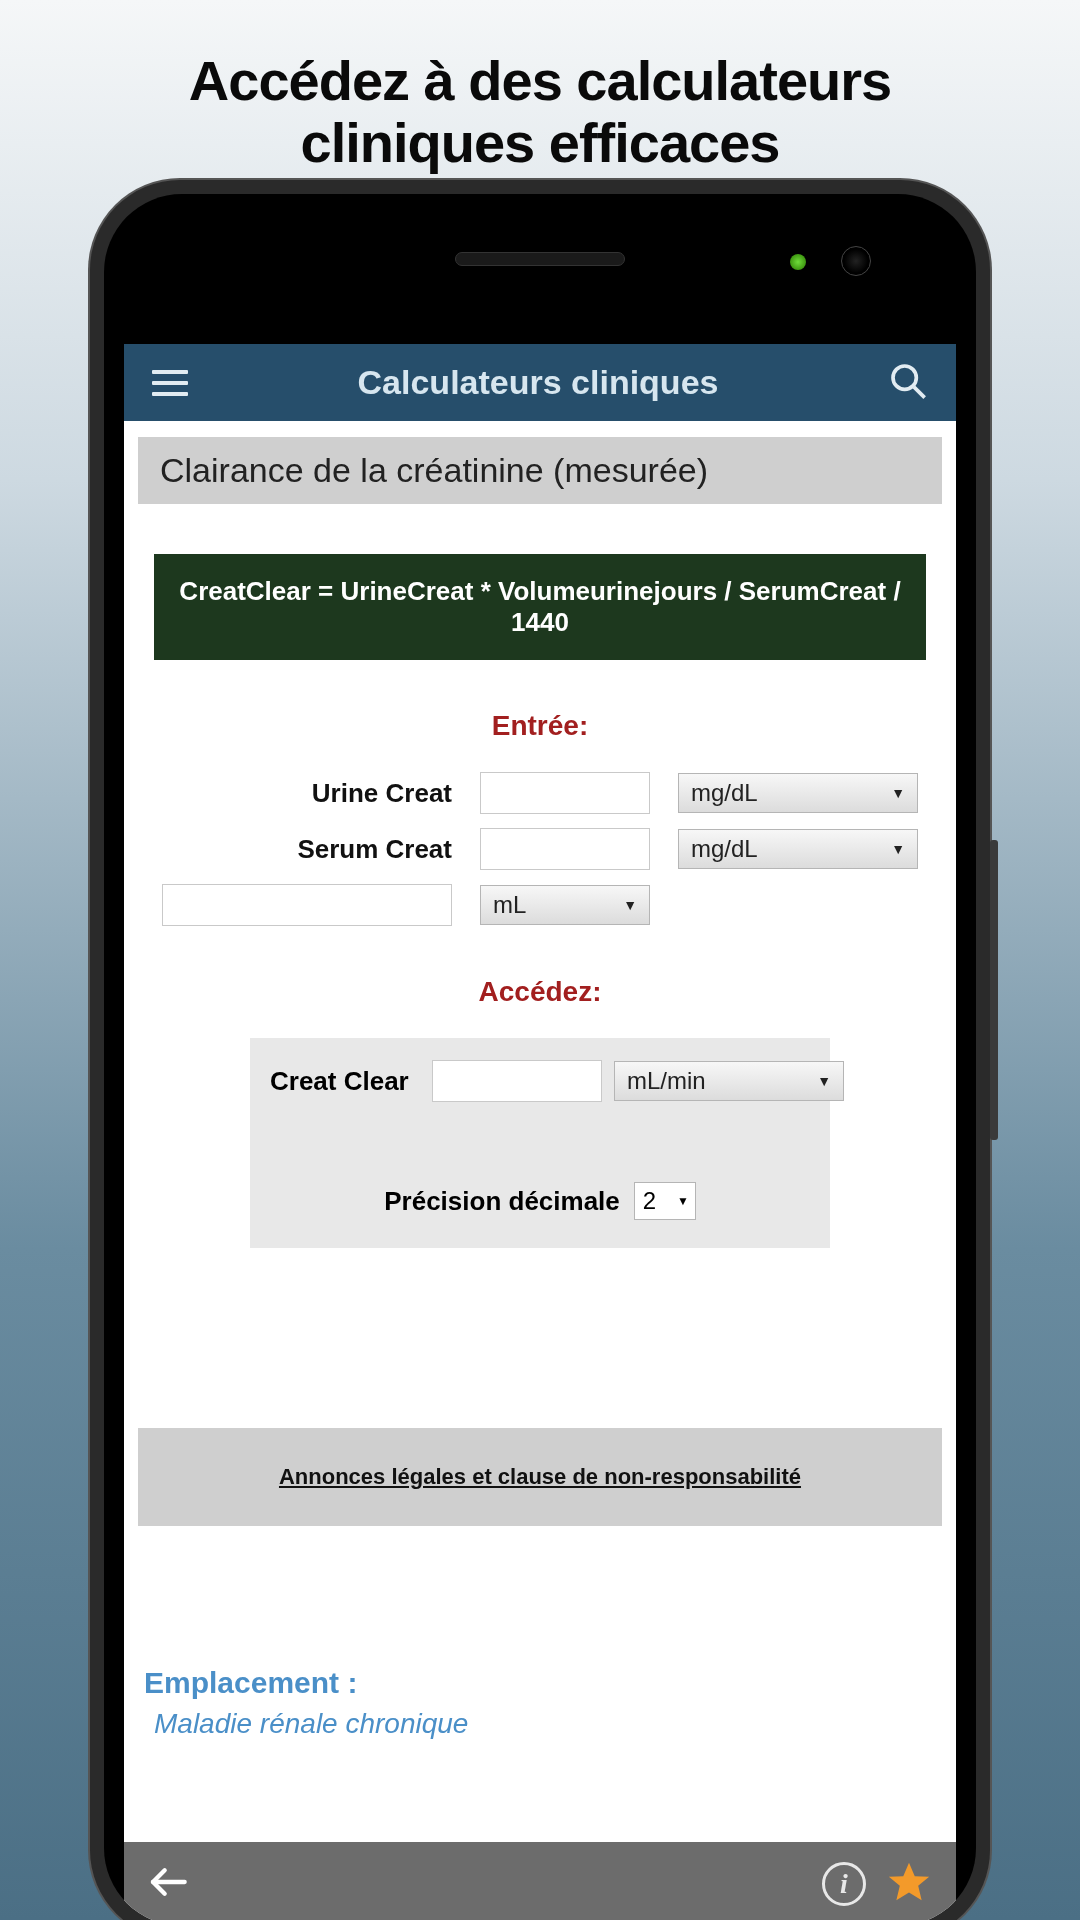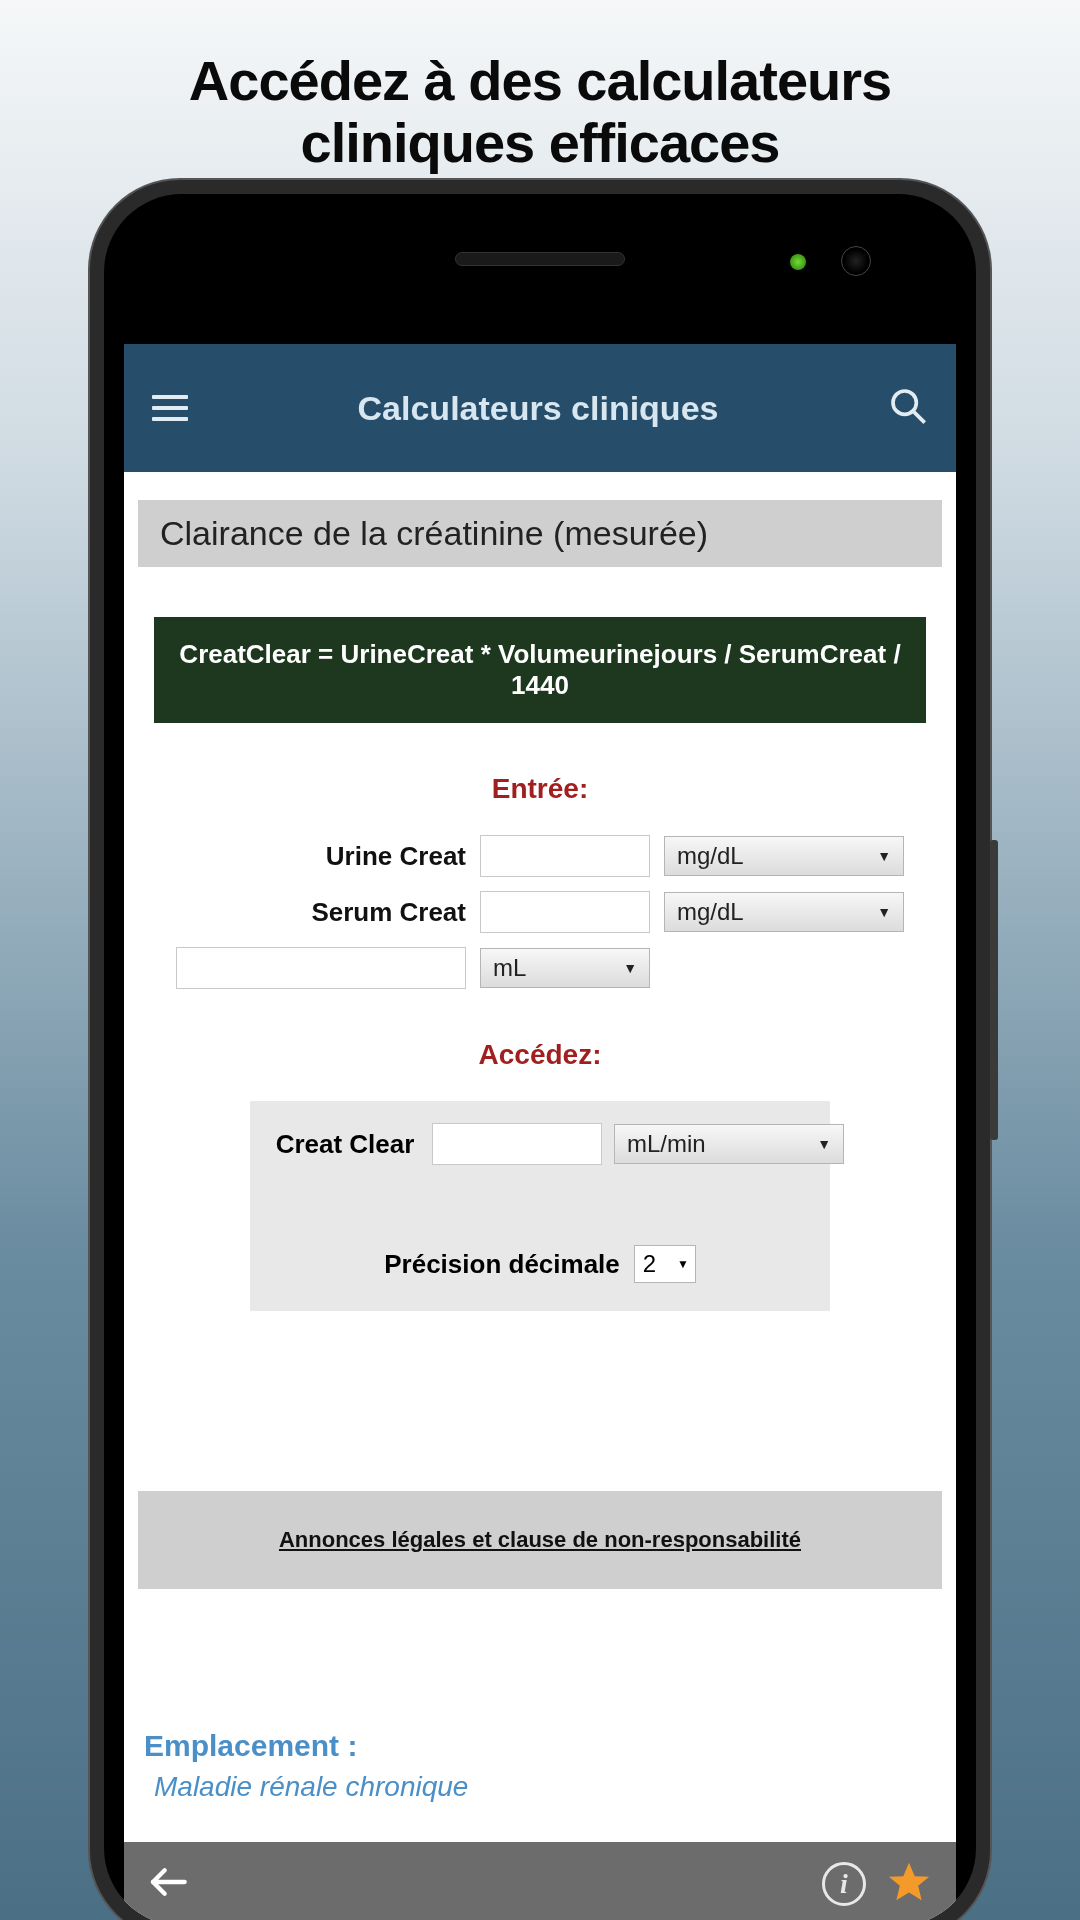--- a/index.html
+++ b/index.html
@@ -59,38 +59,38 @@
   }
   .screen {
     position: absolute;
     top: 150px; left: 20px; right: 20px; bottom: 0;
     background: #fff;
     display: flex;
     flex-direction: column;
   }
   .header {
     background: #264e6b;
-    height: 128px;
+    height: 77px;
     display: flex;
     align-items: center;
     padding: 0 28px;
     color: #cfe3ee;
   }
   .hamburger {
     display: flex; flex-direction: column; gap: 7px;
     width: 36px;
   }
   .hamburger span { height: 4px; background: #e2ecf2; border-radius: 1px; }
   .header-title {
     flex: 1; text-align: center;
     font-size: 34px; font-weight: 600;
     color: #d7e6ef;
   }
   .search-icon svg { width: 40px; height: 40px; }
-  .content { flex: 1; overflow: hidden; background: #fff; padding: 28px 0 0; position: relative; }
+  .content { flex: 1; overflow: hidden; background: #fff; padding: 16px 0 0; position: relative; }
   .section-title-bar {
     background: #cfcfcf;
     margin: 0 14px;
     padding: 14px 22px;
     font-size: 34px;
     color: #222;
   }
   .formula-box {
     background: #1d381e;
     color: #fff;
@@ -103,21 +103,21 @@
   .entry-label {
     color: #a21f1f;
     font-weight: 700;
     text-align: center;
     font-size: 28px;
     margin: 50px 0 30px;
   }
   .field-row {
     display: grid;
     grid-template-columns: 290px 170px 240px;
-    gap: 14px;
+    gap: 28px;
     align-items: center;
     justify-content: center;
     margin: 0 auto 14px;
   }
   .field-row label {
     text-align: right;
     font-size: 26px;
     font-weight: 700;
     color: #111;
   }
@@ -147,21 +147,20 @@
     background: #e8e8e8;
     margin: 30px auto 0;
     width: 580px;
     padding: 22px 20px 28px;
   }
   .result-row {
     display: grid;
     grid-template-columns: 150px 170px 230px;
     gap: 12px;
     align-items: center;
-    text-align: center;
   }
   .result-row label { font-size: 26px; font-weight: 700; }
   .precision-row {
     display: flex; align-items: center; justify-content: center;
     gap: 14px; margin-top: 80px;
   }
   .precision-row label { font-size: 26px; font-weight: 700; }
   .small-select {
     height: 38px; width: 62px;
     background: #fff; border: 1px solid #b5b5b5;

